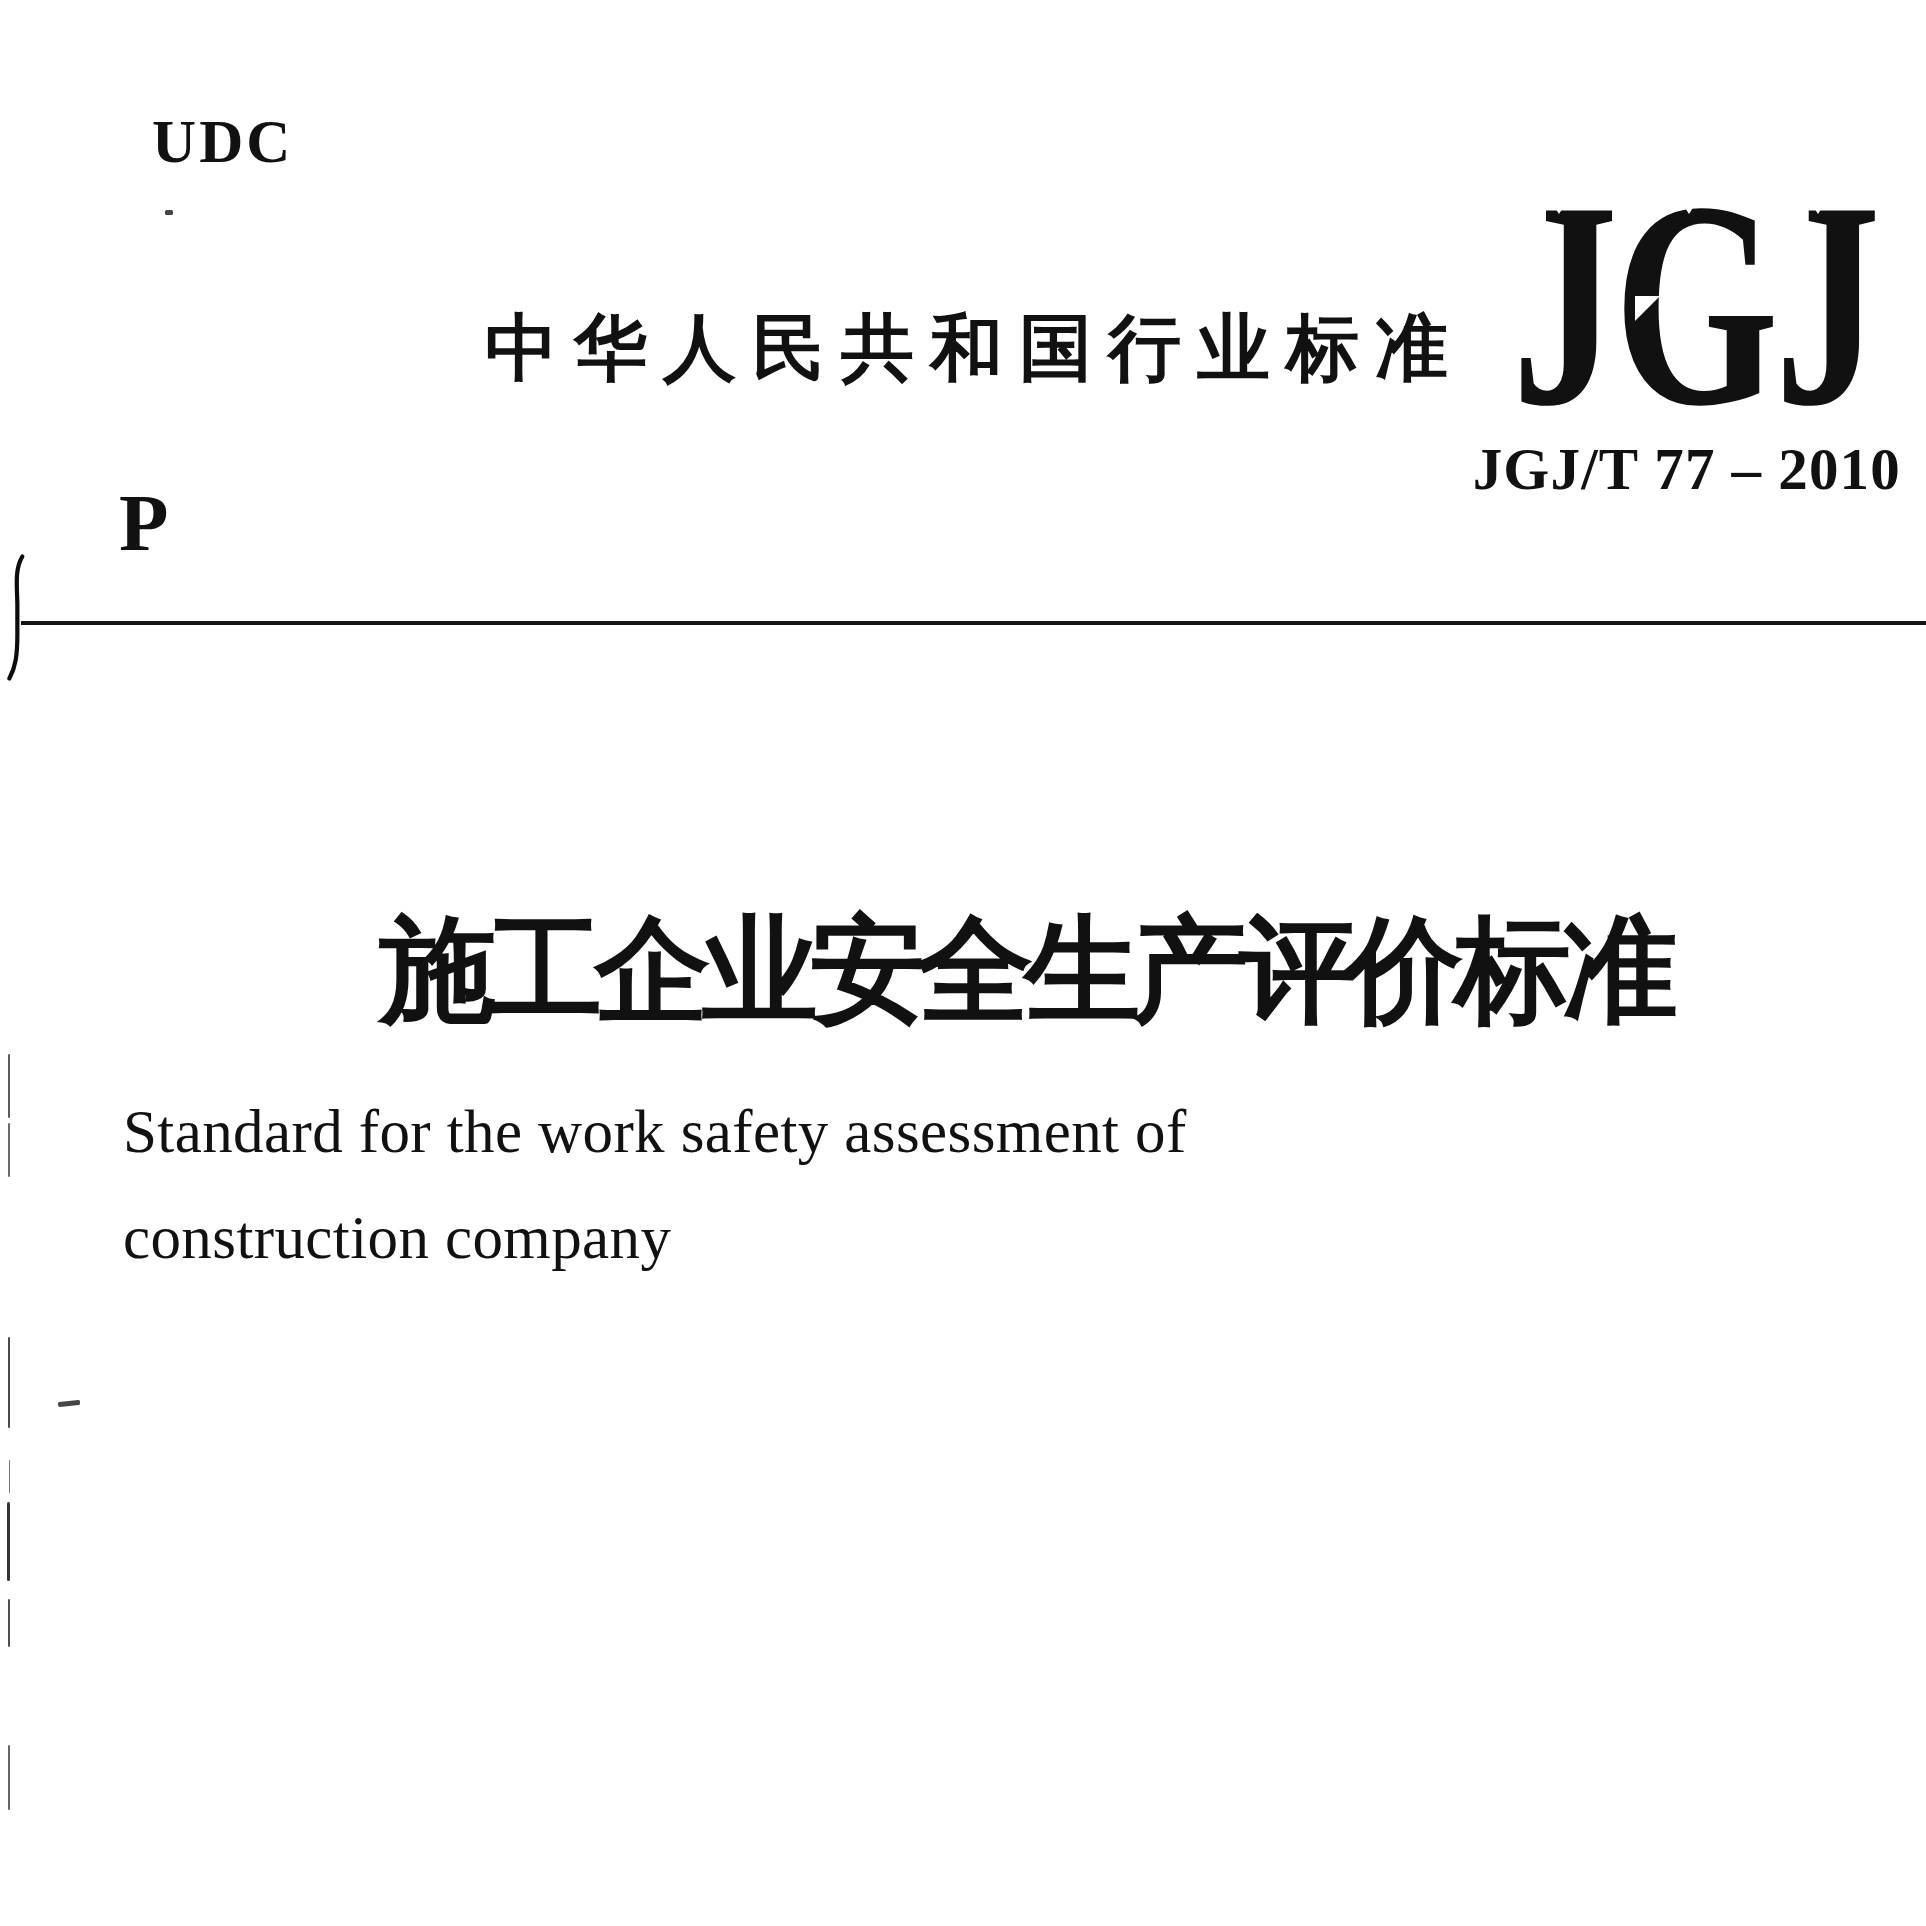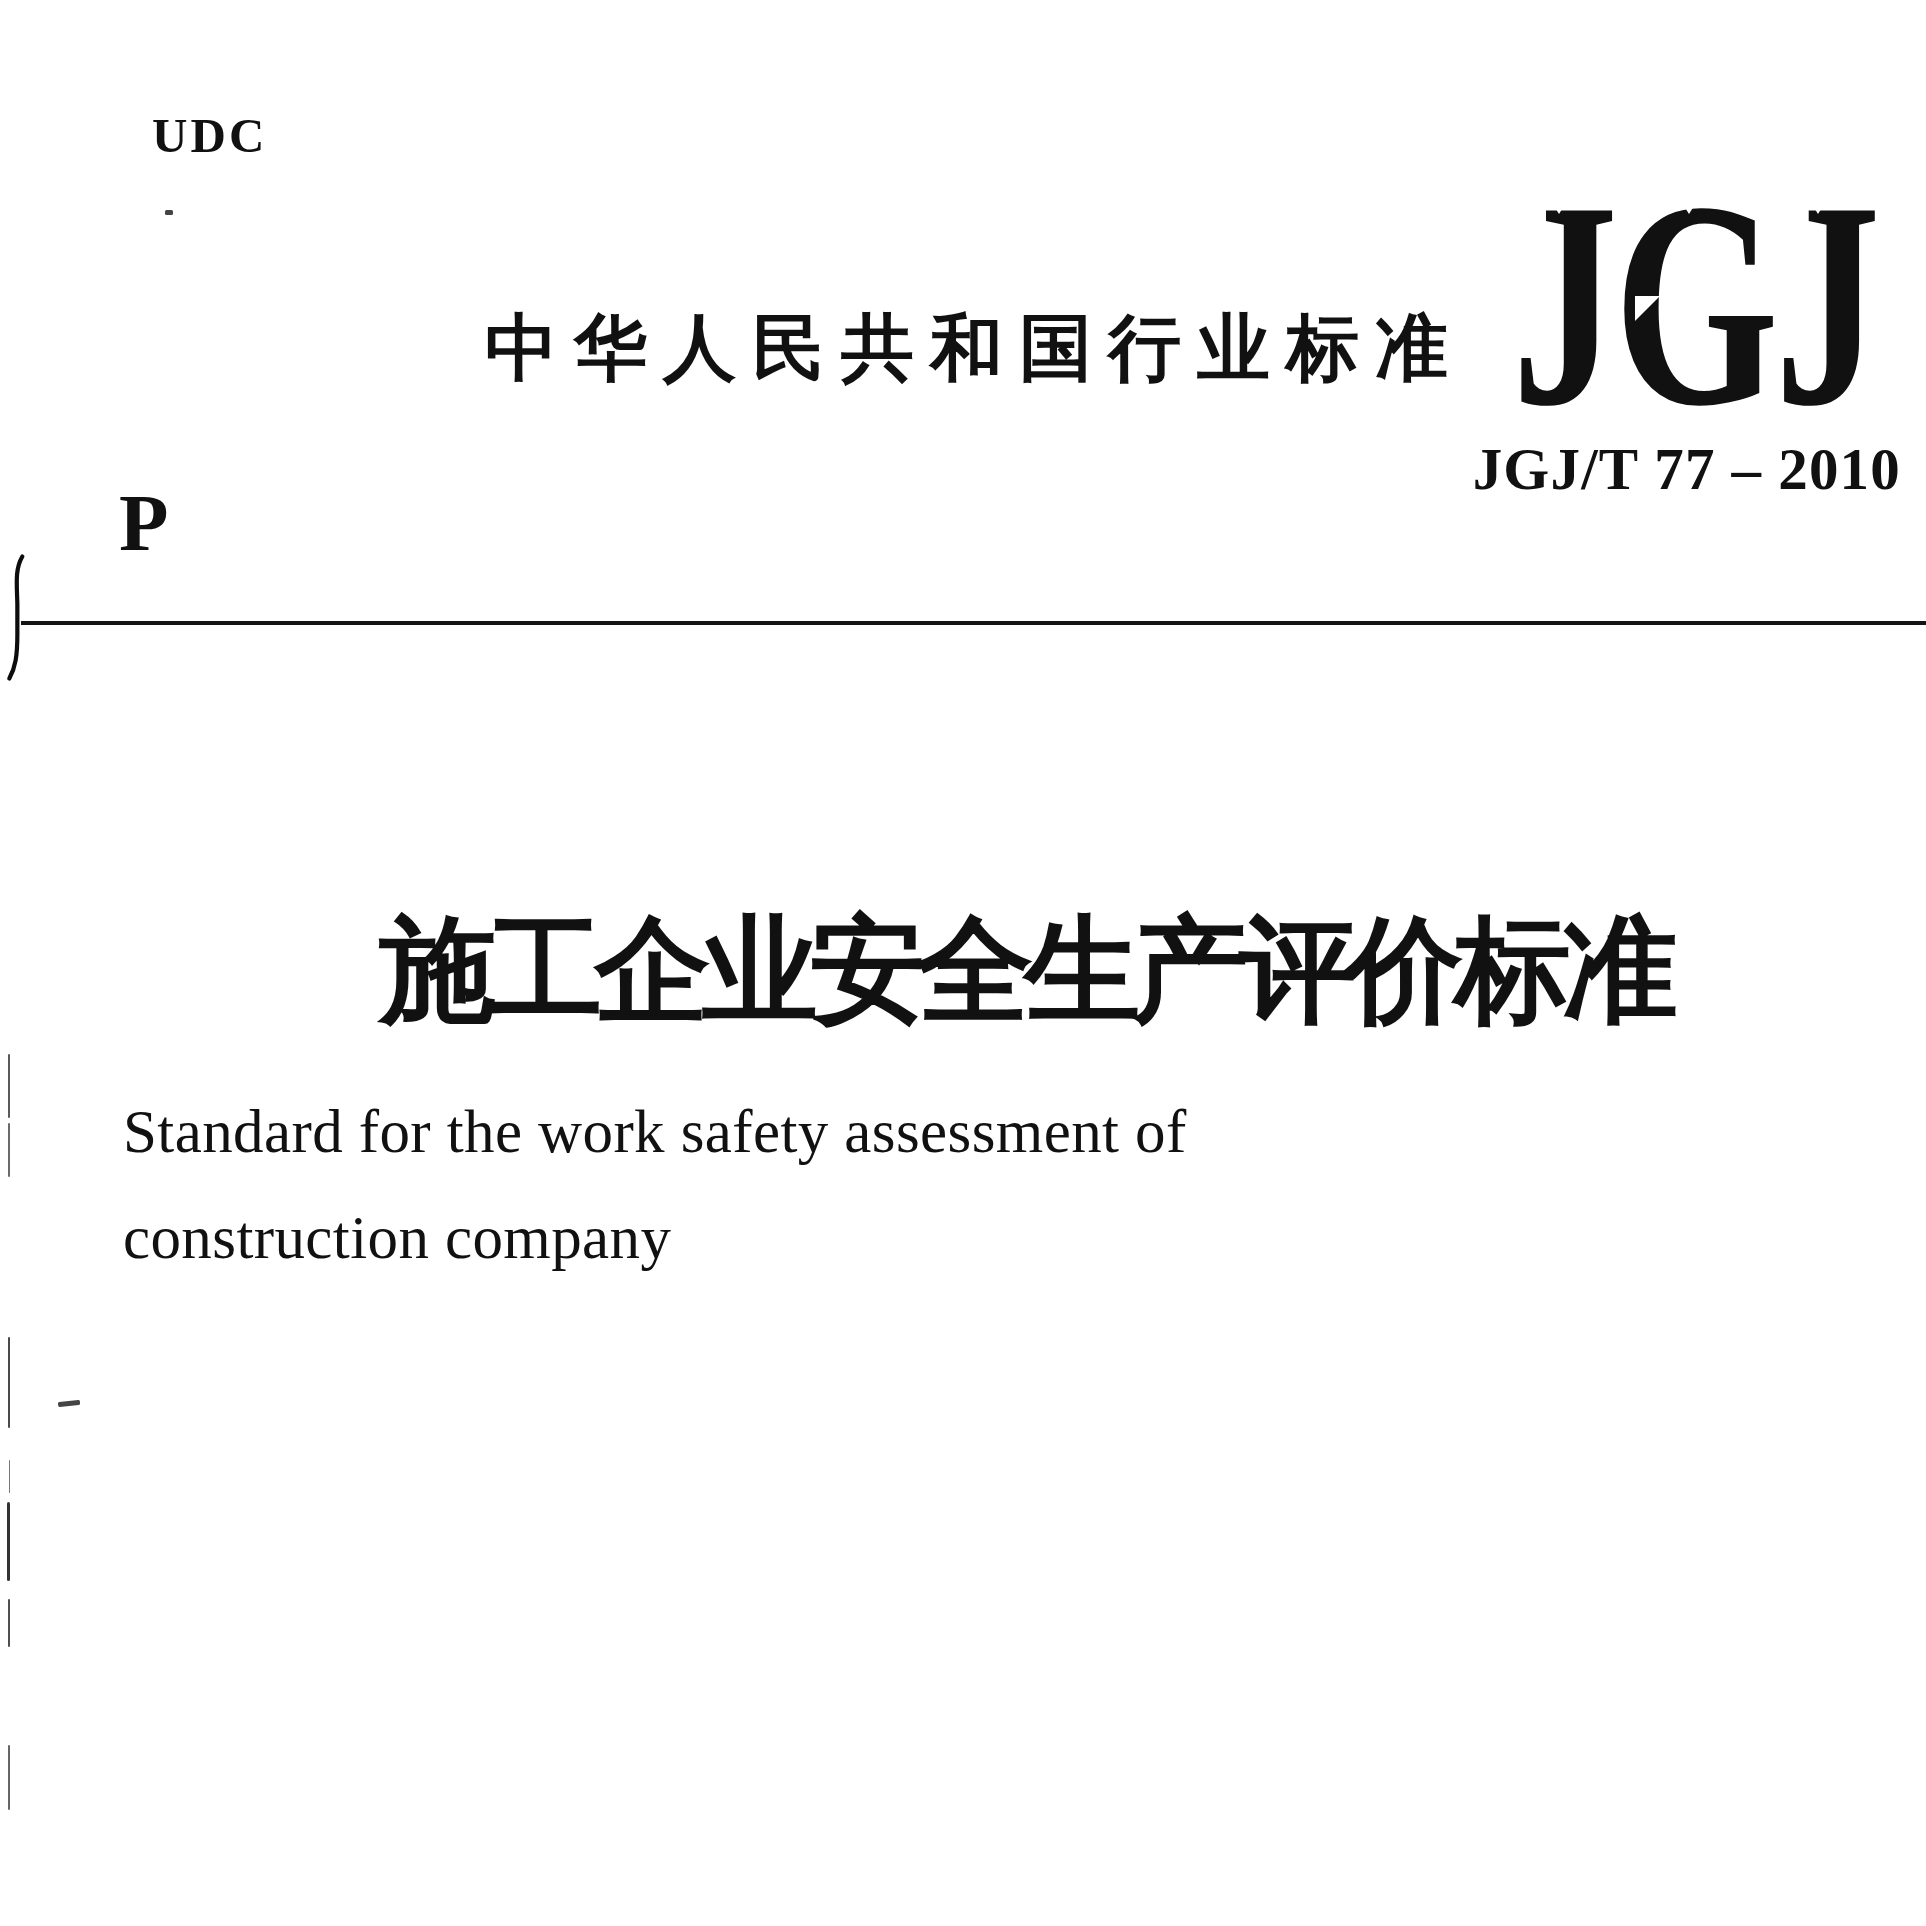--- a/index.html
+++ b/index.html
@@ -5,21 +5,21 @@
   html,body{margin:0;padding:0;}
   body{
     width:1926px;height:2876px;position:relative;overflow:hidden;
     background:#ffffff;color:#111;
     font-family:"Liberation Serif","DejaVu Serif",serif;
   }
   .abs{position:absolute;white-space:nowrap;}
   .serif{font-family:"Liberation Serif","DejaVu Serif",serif;}
   .sans{font-family:"Liberation Sans","DejaVu Sans",sans-serif;}
 
-  .udc{left:152px;top:107px;font-size:49px;font-weight:bold;letter-spacing:3.1px;}
+  .udc{left:152px;top:107px;font-size:61px;font-weight:bold;letter-spacing:3.1px;}
   .pcode{left:119px;top:477px;font-size:81px;font-weight:bold;}
 
   .heading{left:485px;top:300px;font-size:73px;font-weight:bold;letter-spacing:16px;}
 
   .logo-box{left:1512px;top:180px;width:362px;height:204px;text-align:right;}
   .logo-text{
     position:absolute;left:0;top:-45px;font-size:294px;font-weight:bold;
     letter-spacing:-5.4px;transform:scaleX(0.72);transform-origin:left top;
     font-family:"Liberation Serif","DejaVu Serif",serif;
   }

